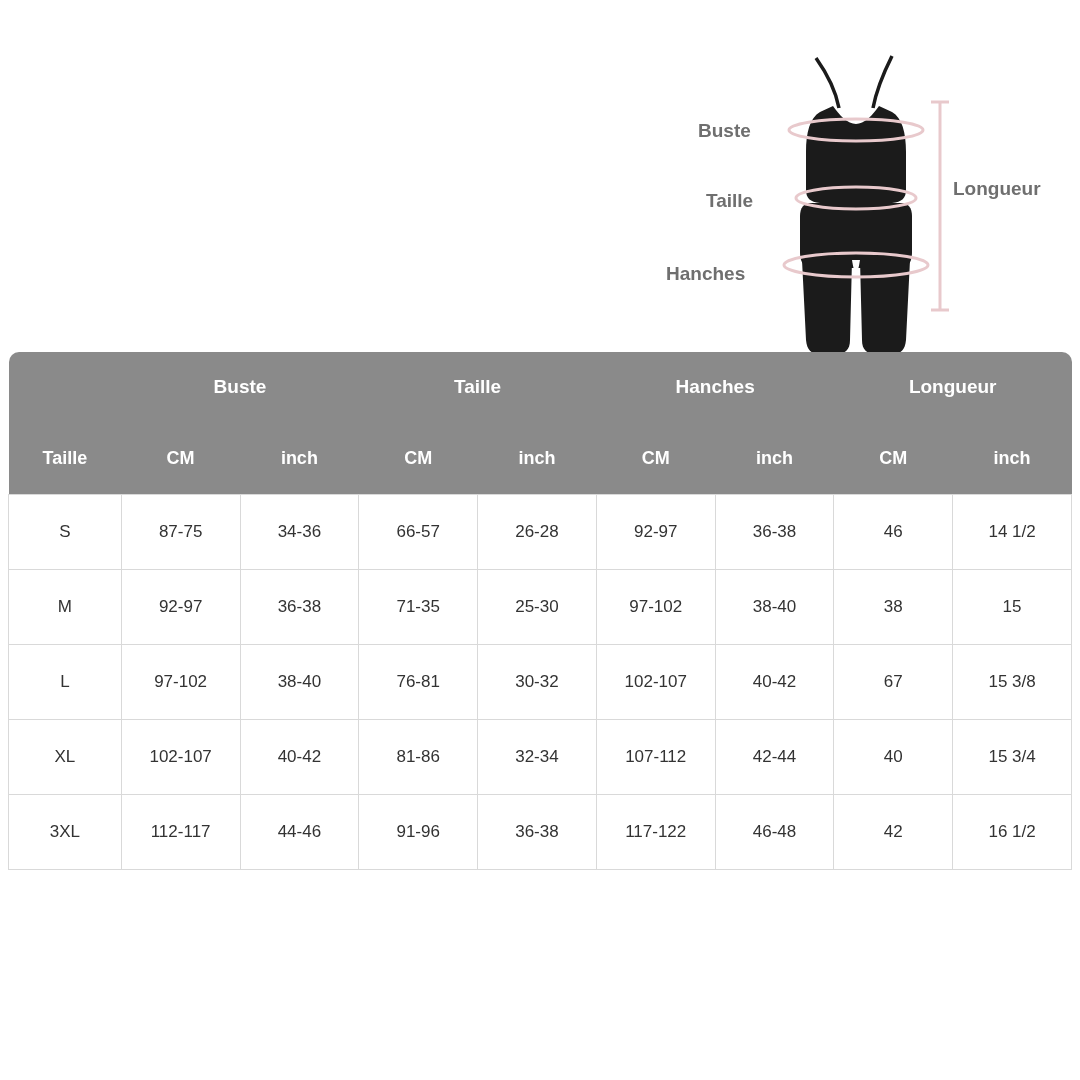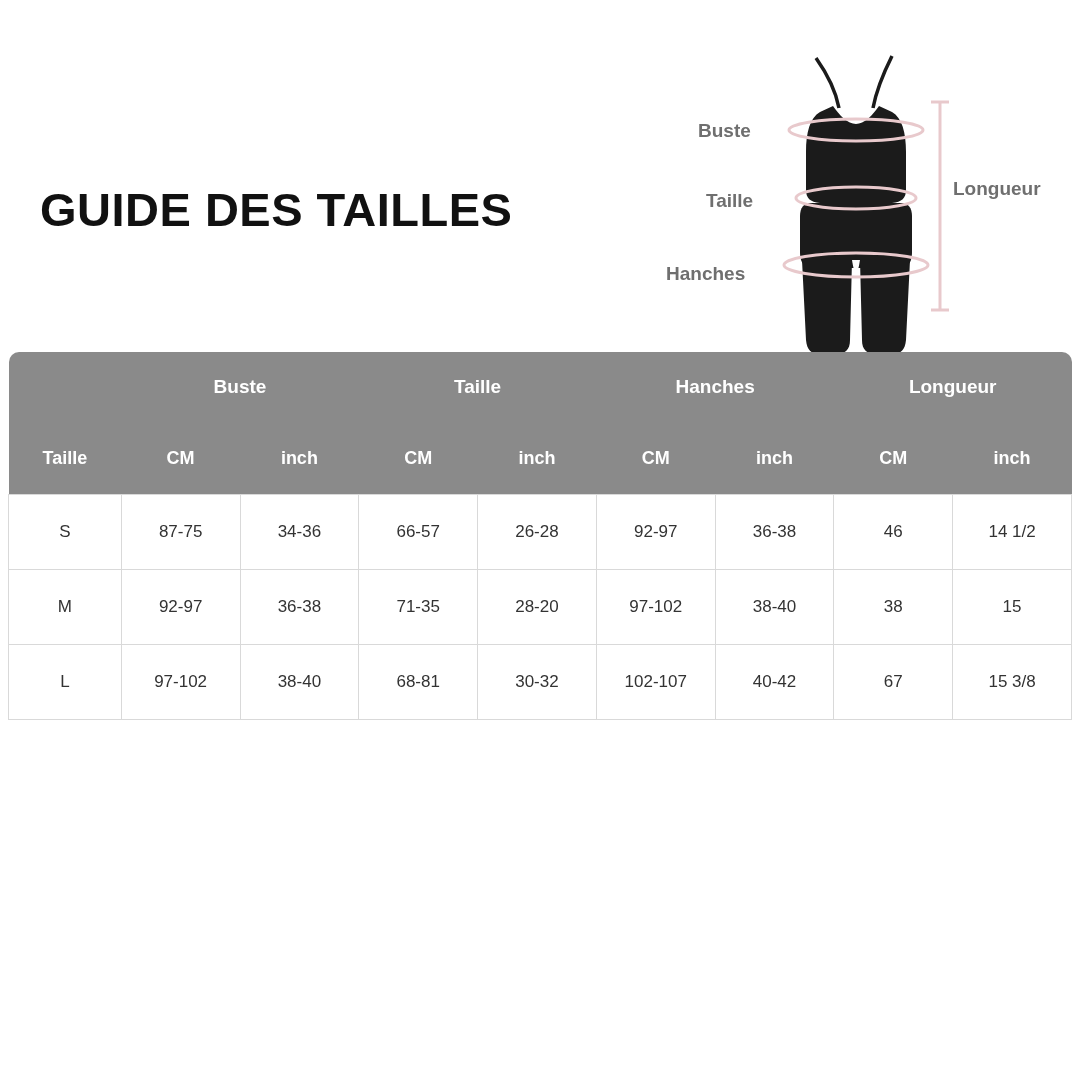--- a/index.html
+++ b/index.html
@@ -130,21 +130,20 @@
 
   
   col.c-size { width: 112px; }
   col.c-val  { width: 118px; }
 </style>
 </head>
 <body>
 
 <div class="page">
 
-  <div class="title">GUIDE DES TAILLES</div>
 
   <div class="illustration">
 
     <svg class="figure-svg" width="440" height="345" viewBox="0 0 440 345">
 
       <path d="M176 38 C188 55, 196 72, 199 88" stroke="#1b1b1b" stroke-width="3.5" fill="none"></path>
       <path d="M252 36 C243 54, 236 72, 233 88" stroke="#1b1b1b" stroke-width="3.5" fill="none"></path>
 
       <path d="M193 86
                C199 95, 208 104, 216 104
@@ -244,34 +243,56 @@
           <td>92-97</td>
           <td>36-38</td>
           <td>46</td>
           <td>14 1/2</td>
         </tr>
         <tr>
           <td class="size-col">M</td>
           <td>92-97</td>
           <td>36-38</td>
           <td>71-35</td>
-          <td>28-20</td>
+          <td>25-30</td>
           <td>97-102</td>
           <td>38-40</td>
           <td>38</td>
           <td>15</td>
         </tr>
         <tr>
           <td class="size-col">L</td>
           <td>97-102</td>
           <td>38-40</td>
-          <td>68-81</td>
+          <td>76-81</td>
           <td>30-32</td>
           <td>102-107</td>
           <td>40-42</td>
           <td>67</td>
           <td>15 3/8</td>
         </tr>
+        <tr>
+          <td class="size-col">XL</td>
+          <td>102-107</td>
+          <td>40-42</td>
+          <td>81-86</td>
+          <td>32-34</td>
+          <td>107-112</td>
+          <td>42-44</td>
+          <td>40</td>
+          <td>15 3/4</td>
+        </tr>
+        <tr>
+          <td class="size-col">3XL</td>
+          <td>112-117</td>
+          <td>44-46</td>
+          <td>91-96</td>
+          <td>36-38</td>
+          <td>117-122</td>
+          <td>46-48</td>
+          <td>42</td>
+          <td>16 1/2</td>
+        </tr>
       </tbody>
     </table>
   </div>
 
 </div>
 
 </body></html>

